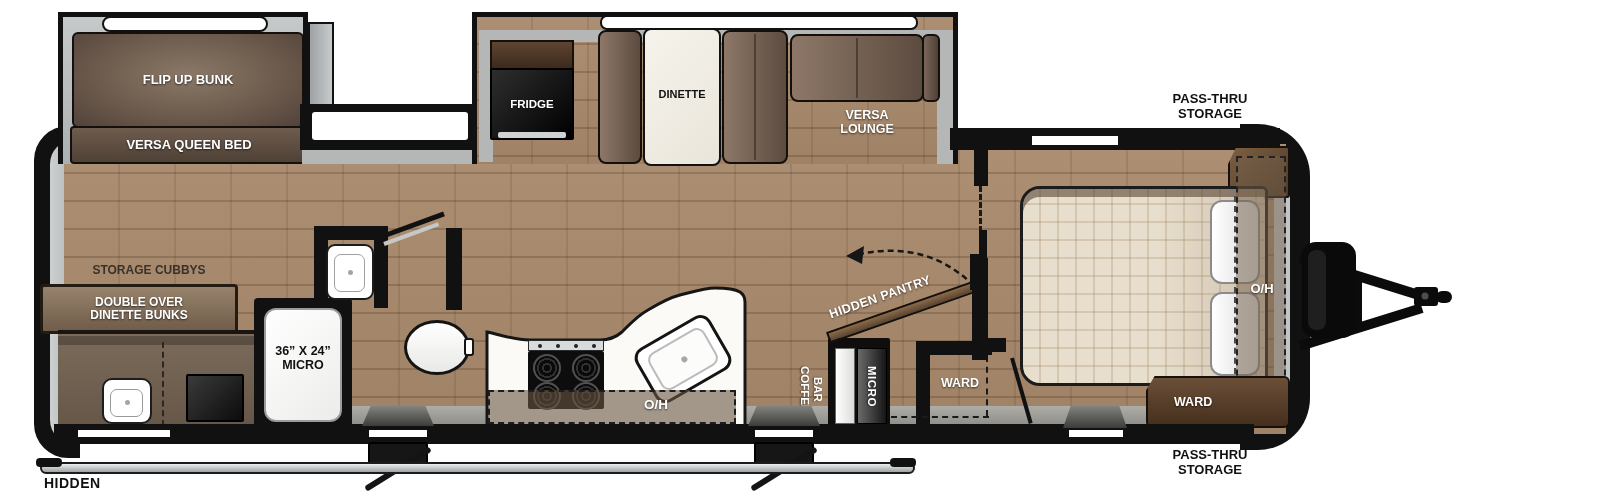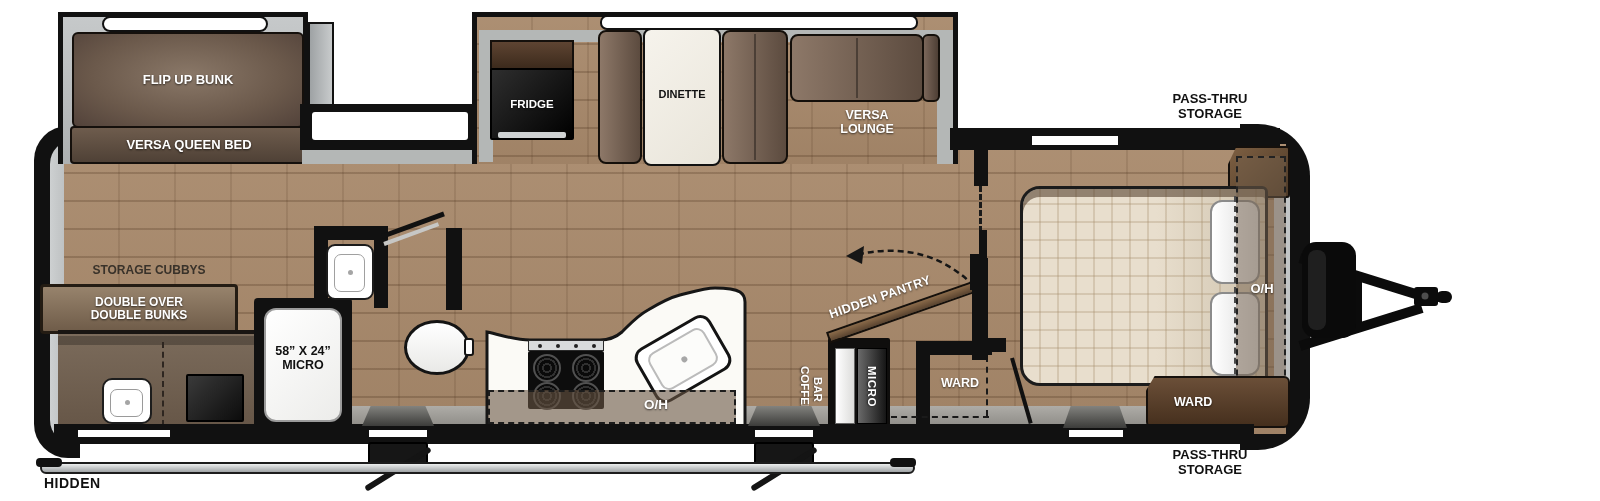--- a/index.html
+++ b/index.html
@@ -50,36 +50,36 @@
     <span class="wlbl" style="font-size:13px;">FLIP UP BUNK</span>
   </div>
 
   <div class="abs wall" style="left:300px;top:104px;width:182px;height:46px;"></div>
   <div class="abs" style="left:312px;top:112px;width:156px;height:28px;background:#fff;border-radius:3px;"></div>
   <div class="abs" style="left:302px;top:150px;width:176px;height:14px;background:#b4b7b6;"></div>
 
   <div class="abs lbl" style="left:86px;top:264px;width:126px;font-size:12px;color:#39322a;">STORAGE CUBBYS</div>
   <div class="abs" style="left:40px;top:284px;width:198px;height:50px;border:3px solid #241c13;border-radius:4px;background:linear-gradient(180deg,#97836c,#6f5c49);display:flex;flex-direction:column;align-items:center;justify-content:center;">
     <span class="wlbl" style="font-size:12px;">DOUBLE OVER</span>
-    <span class="wlbl" style="font-size:12px;">DOUBLE BUNKS</span>
+    <span class="wlbl" style="font-size:12px;">DINETTE BUNKS</span>
   </div>
   <div class="abs" style="left:58px;top:330px;width:202px;height:94px;background:linear-gradient(180deg,#7b6b5b,#675748);border-top:4px solid #191512;">
     <div class="abs" style="left:0;top:2px;width:202px;height:9px;background:rgba(0,0,0,.25);"></div>
     <div class="abs dashv" style="left:104px;top:8px;height:84px;border-left:2px dashed #2e2620;"></div>
   </div>
   <div class="abs" style="left:102px;top:378px;width:50px;height:46px;background:#fff;border:2.5px solid #1d1d1d;border-radius:10px;">
     <div class="abs" style="left:6px;top:9px;width:33px;height:28px;border:1.5px solid #9a9a9a;border-radius:7px;"></div>
     <div class="abs" style="left:21px;top:20px;width:5px;height:5px;border-radius:50%;background:#a5a5a5;"></div>
   </div>
   <div class="abs" style="left:186px;top:374px;width:58px;height:48px;background:linear-gradient(135deg,#3a3a3a,#0c0c0c);border:2px solid #000;border-radius:2px;"></div>
 
   <div class="abs wall" style="left:254px;top:298px;width:98px;height:134px;border-radius:4px;"></div>
   <div class="abs" style="left:264px;top:308px;width:78px;height:114px;background:linear-gradient(135deg,#ffffff,#ececea);border:2px solid #9b9b9b;border-radius:12px;"></div>
   <div class="abs lbl" style="left:256px;top:344px;width:94px;font-size:12.5px;">
-    <div>58” X 24”</div>
+    <div>36” X 24”</div>
     <div>MICRO</div>
   </div>
   <div class="abs wall" style="left:314px;top:226px;width:14px;height:82px;"></div>
   <div class="abs wall" style="left:314px;top:226px;width:74px;height:14px;"></div>
   <div class="abs wall" style="left:374px;top:226px;width:14px;height:82px;"></div>
   <div class="abs" style="left:326px;top:244px;width:48px;height:56px;background:#fff;border:2.5px solid #1b1b1b;border-radius:9px;">
     <div class="abs" style="left:6px;top:8px;width:31px;height:38px;border:1.5px solid #a0a0a0;border-radius:7px;"></div>
     <div class="abs" style="left:20px;top:24px;width:5px;height:5px;border-radius:50%;background:#a5a5a5;"></div>
   </div>
   <div class="abs" style="left:384px;top:242px;width:58px;height:4px;background:#c7c7c5;transform:rotate(-20deg);transform-origin:left center;"></div>

